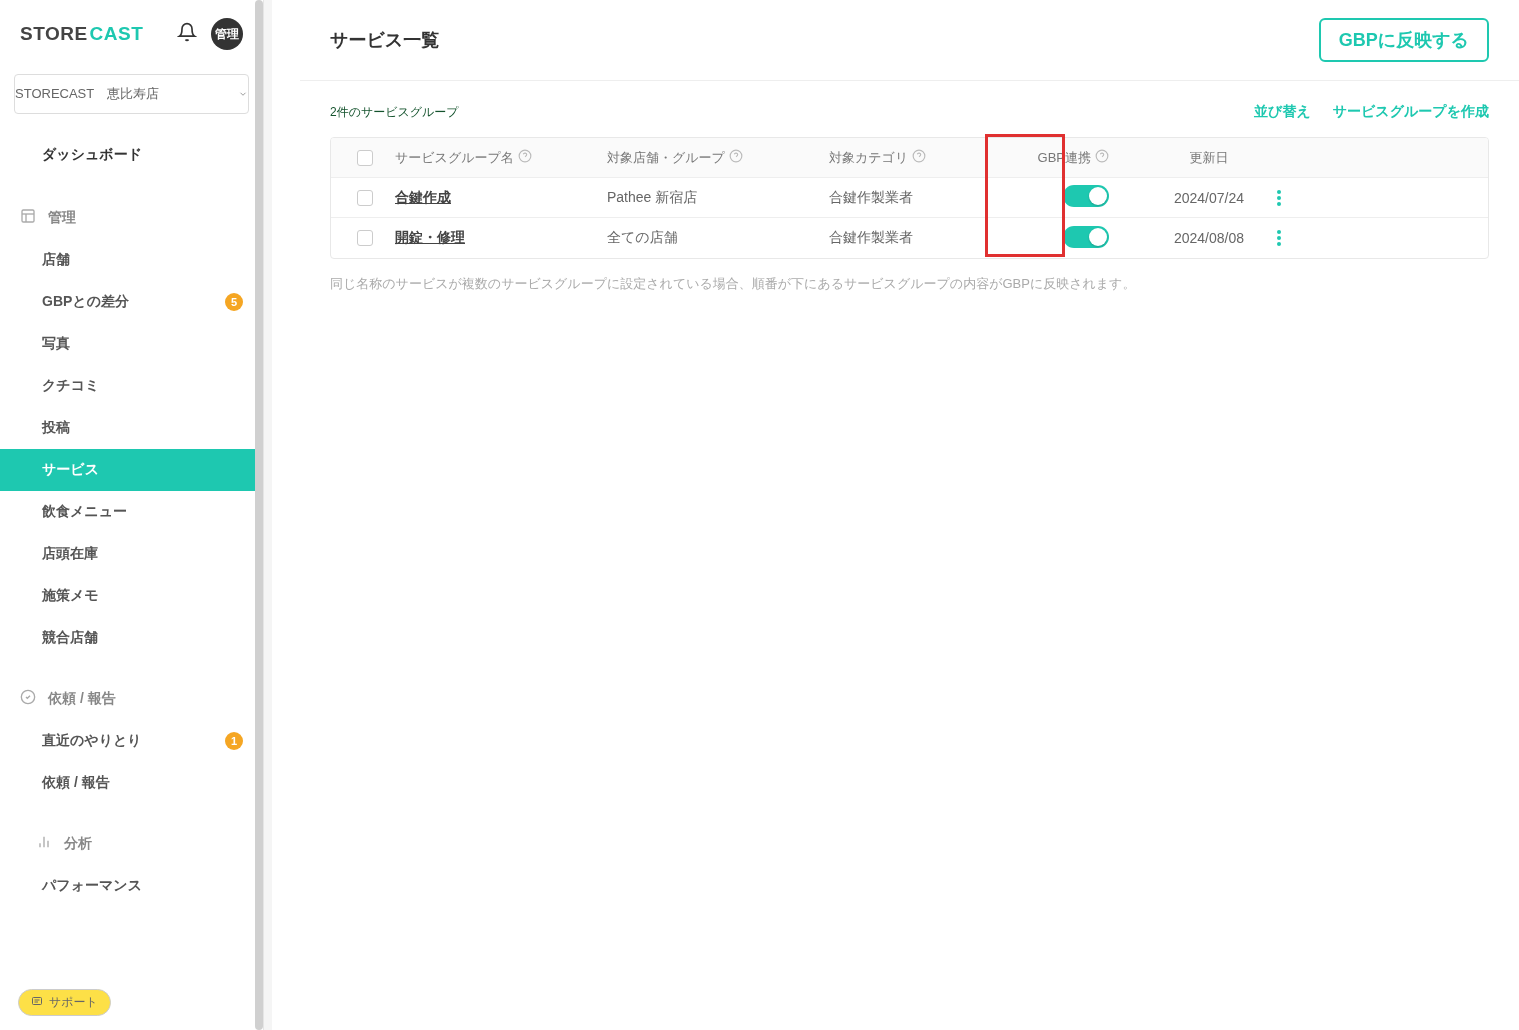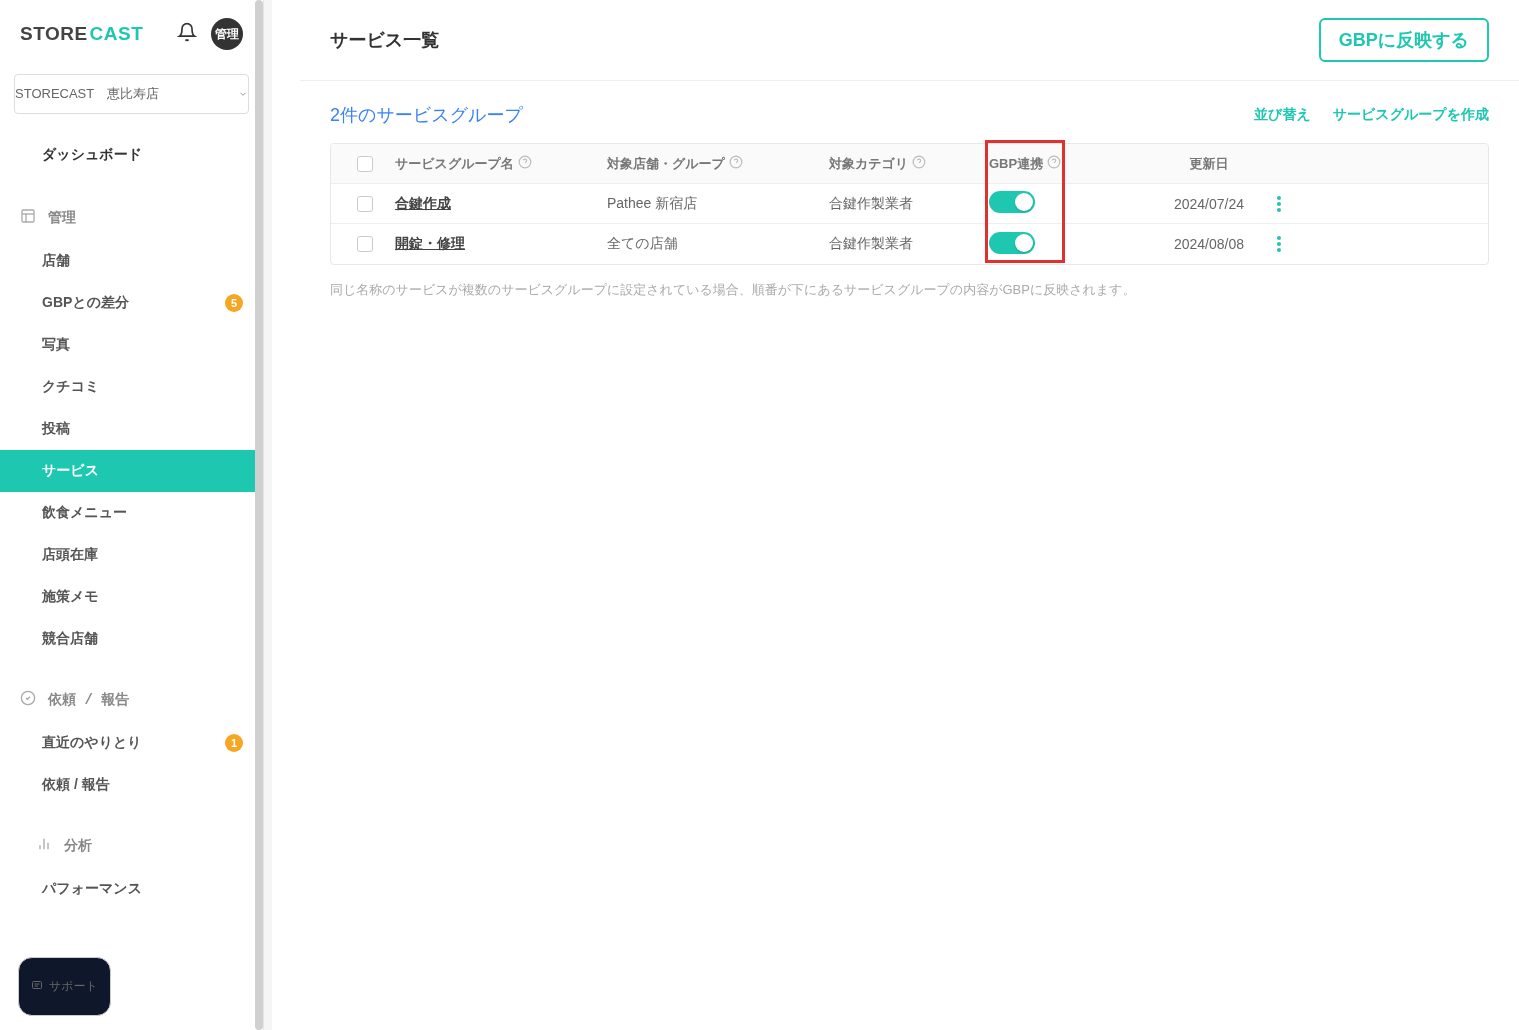--- a/index.html
+++ b/index.html
@@ -17,50 +17,50 @@
     .logo-cast { color: #1ec8b0; }
     .header-right { display: flex; align-items: center; gap: 14px; }
     .bell-icon { width: 20px; height: 20px; color: #333; }
     .admin-badge { background: #333; color: #fff; border-radius: 50%; width: 32px; height: 32px; display: flex; align-items: center; justify-content: center; font-size: 12px; font-weight: 600; }
     
     .store-select { margin: 10px 14px 18px 14px; border: 1px solid #ddd; border-radius: 4px; padding: 10px 0; display: flex; align-items: center; justify-content: space-between; font-size: 13px; color: #666; cursor: pointer; }
     .chevron-down { width: 10px; height: 10px; }
     
     .nav { flex: 1; overflow-y: auto; }
     .nav-item { display: flex; align-items: center; padding: 12px 20px 12px 42px; font-size: 14px; color: #555; cursor: pointer; font-weight: 600; }
-    .nav-item.top-level { padding-left: 20px; gap: 12px; color: #888; font-weight: 600; font-family: Liberation Mono, monospace; }
+    .nav-item.top-level { padding-left: 20px; gap: 12px; color: #888; font-weight: 600; }
     .nav-item.top-level.dashboard { color: #333; padding-left: 42px; padding-top: 14px; padding-bottom: 14px; }
     .nav-item.active { background: #1ec8b0; color: #fff; }
     .nav-item .badge { margin-left: auto; background: #f5a623; color: #fff; border-radius: 50%; min-width: 18px; height: 18px; font-size: 11px; display: flex; align-items: center; justify-content: center; padding: 0 4px; }
     .nav-section-icon { width: 16px; height: 16px; color: #aaa; }
     
-    .support-btn { position: absolute; bottom: 14px; left: 18px; border: 1px solid #ccc; border-radius: 14px; padding: 20px 12px; font-size: 12px; display: flex; align-items: center; gap: 6px; color: #666; background: #0f172a; cursor: pointer; }
+    .support-btn { position: absolute; bottom: 14px; left: 18px; border: 1px solid #ccc; border-radius: 14px; padding: 4px 12px; font-size: 12px; display: flex; align-items: center; gap: 6px; color: #666; background: #fde047; cursor: pointer; }
     .support-icon { width: 12px; height: 12px; }
     
     
     .main { flex: 1; background: #fff; display: flex; flex-direction: column; padding-left: 28px; }
     .main-header { display: flex; align-items: center; justify-content: space-between; padding: 18px 30px; border-bottom: 1px solid #eee; }
     .page-title { font-size: 18px; font-weight: 700; color: #333; }
     .gbp-btn { border: 2px solid #1ec8b0; color: #1ec8b0; background: #fff; border-radius: 6px; padding: 8px 18px; font-size: 18px; font-weight: 600; cursor: pointer; }
     
     .content { padding: 22px 30px; }
     .content-top { display: flex; align-items: center; justify-content: space-between; margin-bottom: 16px; }
-    .count-text { font-size: 18px; color: #3b82f6; }
+    .count-text { font-size: 12px; color: #14532d; }
     .content-actions { display: flex; gap: 22px; align-items: center; }
     .link-action { color: #1ec8b0; font-size: 14px; font-weight: 600; cursor: pointer; }
     
     .table { width: 100%; border: 1px solid #e8e8e8; border-radius: 4px; overflow: hidden; }
     .table-row { display: flex; align-items: center; border-bottom: 1px solid #eee; padding: 0 14px; min-height: 40px; }
-    .table-row.header { background: #fafafa; font-size: 13px; color: #777; font-weight: 700; }
+    .table-row.header { background: #fafafa; font-size: 13px; color: #777; font-weight: 400; }
     .table-row:last-child { border-bottom: none; }
     .col-check { width: 40px; display: flex; align-items: center; justify-content: center; }
     .col-name { width: 222px; padding-left: 10px;}
     .col-store { width: 222px; }
     .col-category { width: 160px; }
-    .col-gbp { width: 120px; text-align: left; }
+    .col-gbp { width: 120px; text-align: right; }
     .col-date { width: 150px; text-align: center; padding-left: 50px; }
     .col-menu { width: 40px; display: flex; align-items: center; justify-content: center; }
     .th-label { display: inline-flex; align-items: center; gap: 4px; }
     .help-icon { width: 14px; height: 14px; color: #bbb; }
     
     .table-row.body { font-size: 14px; color: #666; min-height: 40px; }
     .checkbox { width: 16px; height: 16px; border: 1.5px solid #ccc; border-radius: 3px; background: #fff; cursor: pointer; }
     .service-name { color: #444; font-weight: 700; text-decoration: underline; cursor: pointer; }
     
     .toggle { position: relative; width: 46px; height: 22px; background: #1ec8b0; border-radius: 11px; cursor: pointer; display: inline-block; }

